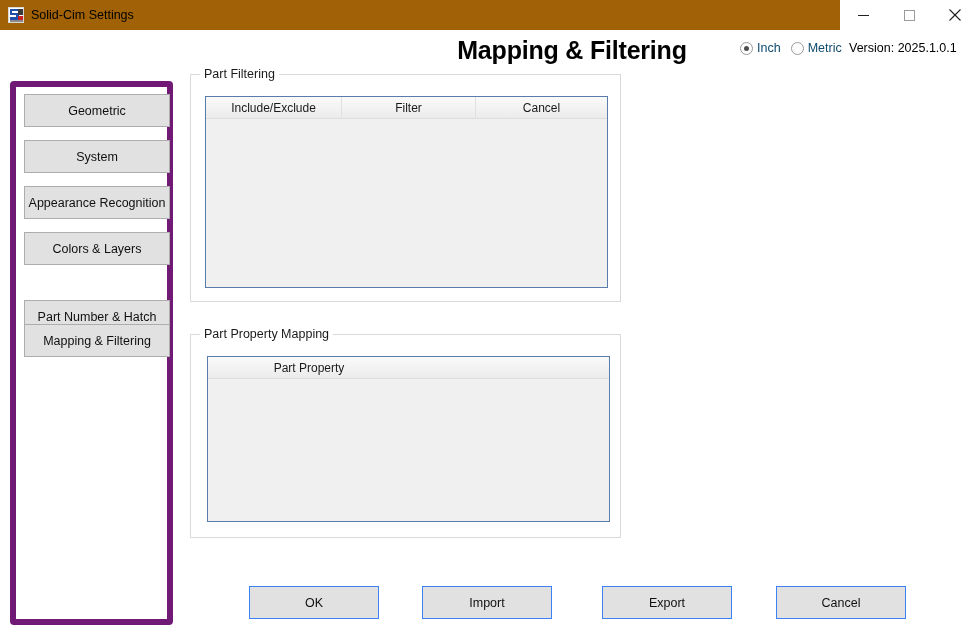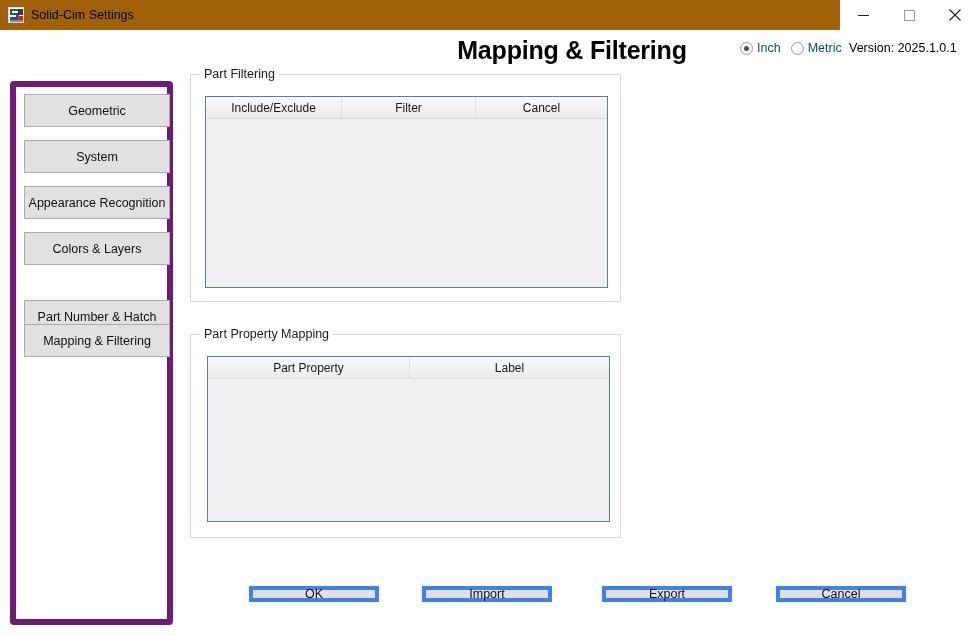--- a/index.html
+++ b/index.html
@@ -168,23 +168,23 @@
   
   #grid-filtering .th:nth-child(1) { width: 136px; }
   #grid-filtering .th:nth-child(2) { width: 134px; }
   #grid-filtering .th:nth-child(3) { width: 131px; }
   #grid-mapping .th:nth-child(1) { width: 202px; }
   #grid-mapping .th:nth-child(2) { width: 199px; }
 
   
   .bottom-btn {
     position: absolute; top: 586px;
-    height: 16px;
+    height: 33px;
     background: #e1e1e1;
-    border: 4px solid #3b82f6;
+    border: 1px solid #3b82f6;
     font-size: 12.5px; color: #101010;
     display: flex; align-items: center; justify-content: center;
     font-family: "Liberation Sans", sans-serif;
     padding: 0;
   }
   #btn-ok     { left: 249px; width: 130px; }
   #btn-import { left: 422px; width: 130px; }
   #btn-export { left: 602px; width: 130px; }
   #btn-cancel { left: 776px; width: 130px; }
 </style>
@@ -251,21 +251,20 @@
     </div>
     <div class="grid-body"></div>
   </div>
 </div>
 
 <div class="groupbox" id="gb-mapping">
   <span class="gb-legend">Part Property Mapping</span>
   <div class="grid" id="grid-mapping">
     <div class="grid-head">
       <div class="th">Part Property</div>
-      <div class="th">Label</div>
     </div>
     <div class="grid-body"></div>
   </div>
 </div>
 
 <button class="bottom-btn" id="btn-ok">OK</button>
 <button class="bottom-btn" id="btn-import">Import</button>
 <button class="bottom-btn" id="btn-export">Export</button>
 <button class="bottom-btn" id="btn-cancel">Cancel</button>
 

